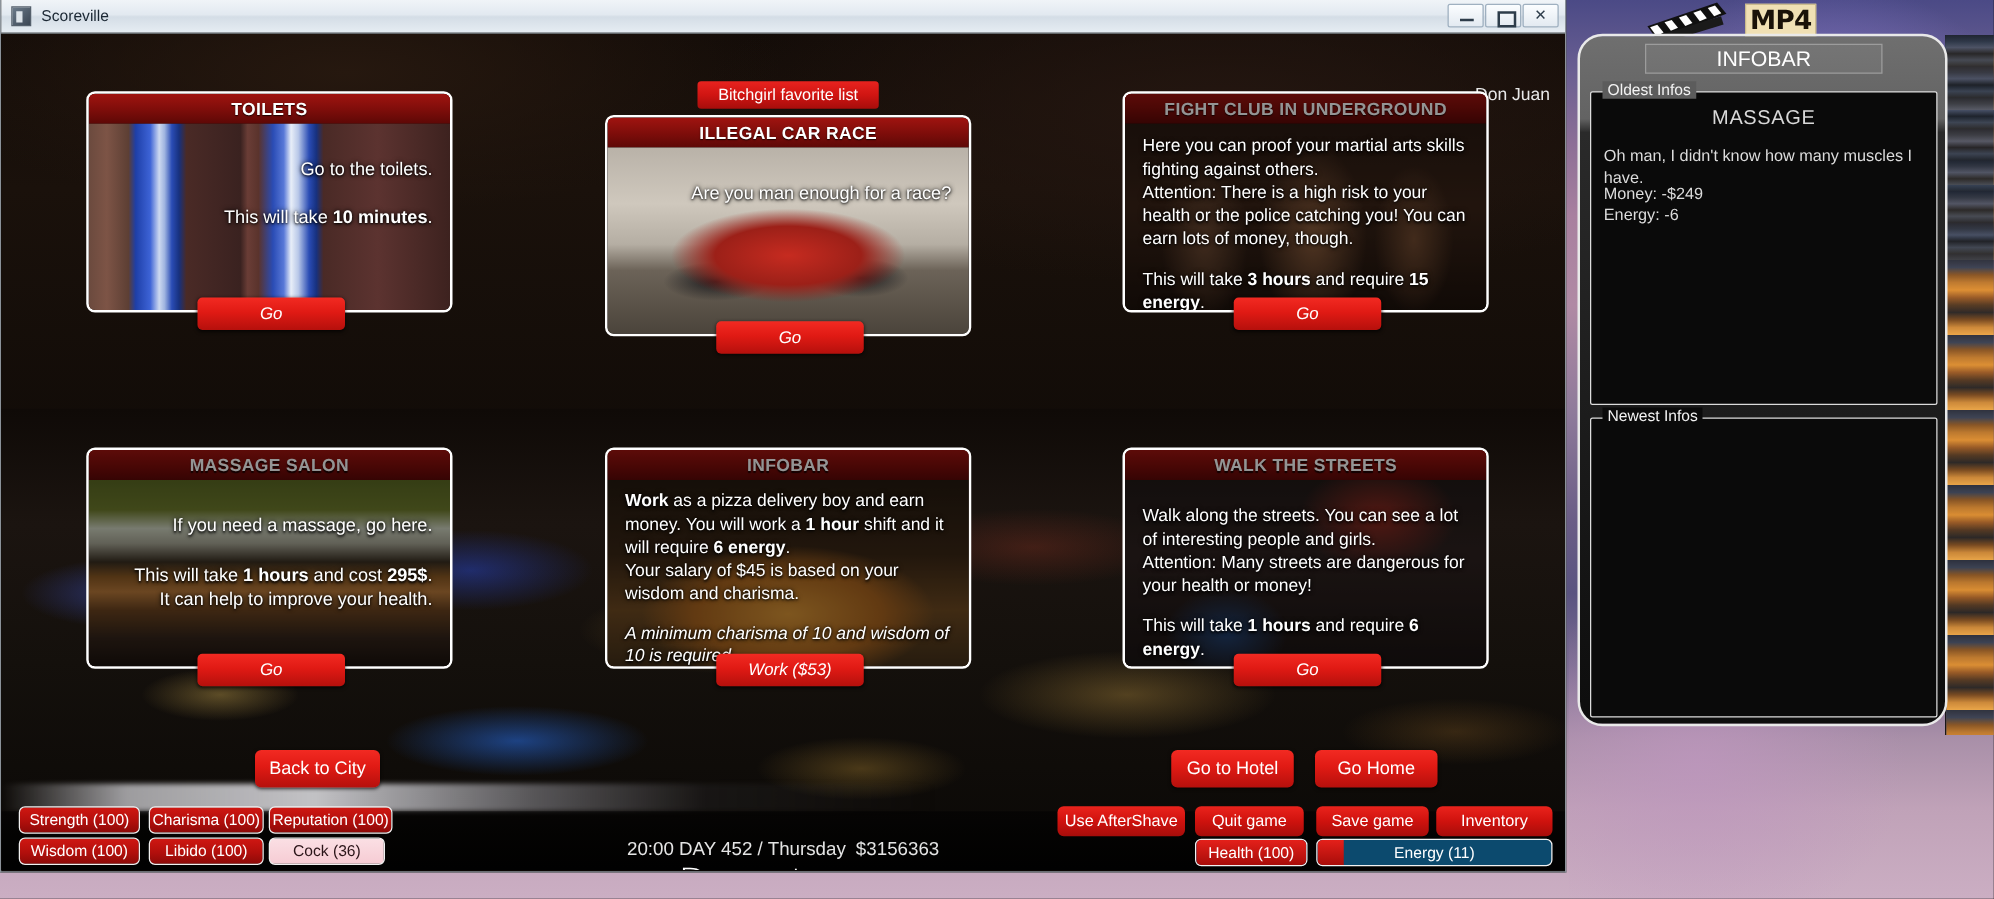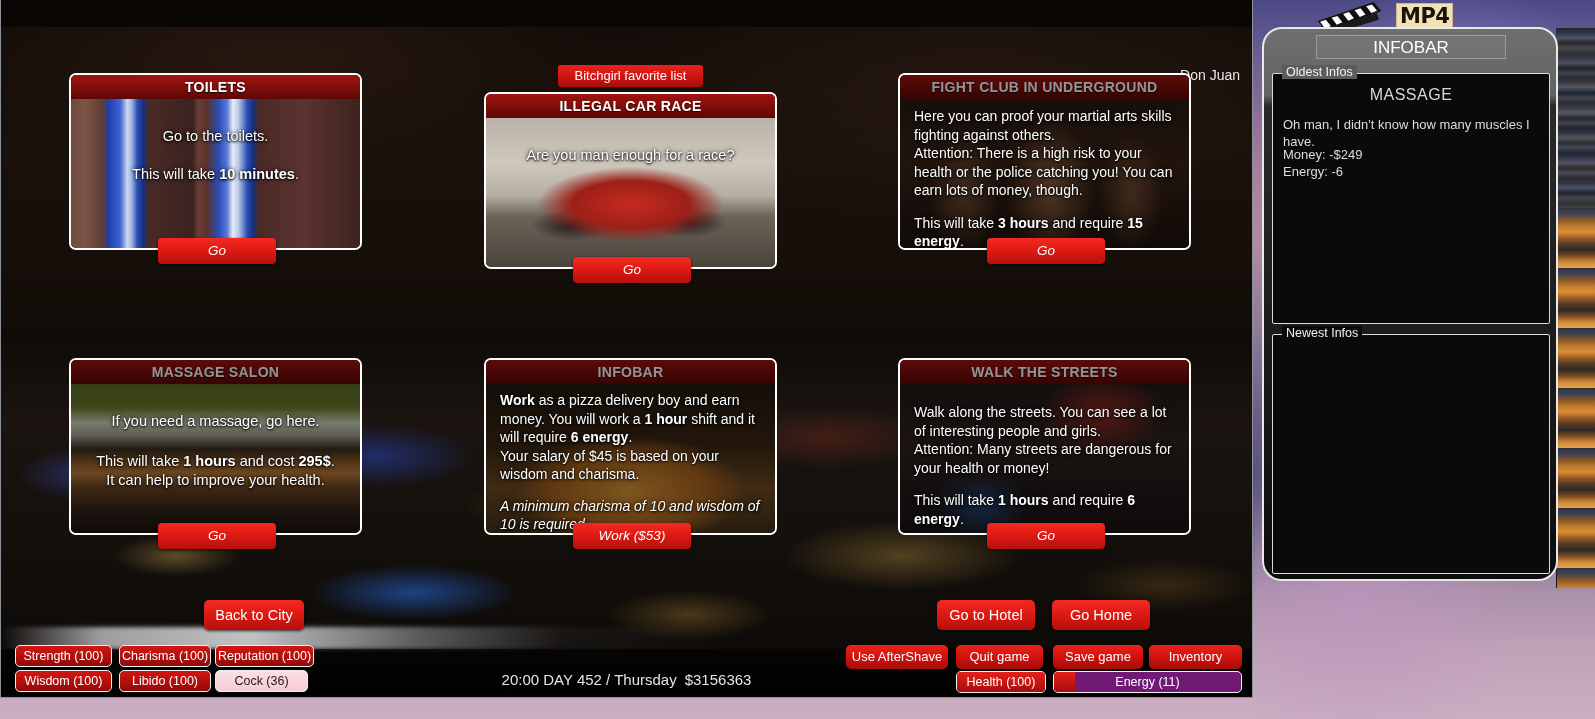--- a/index.html
+++ b/index.html
@@ -175,21 +175,21 @@
   }
   .card-photo {
     position: absolute; left: 0; top: 24px; right: 0; bottom: 0;
   }
   .card-body {
     position: absolute; left: 0; top: 24px; right: 0; bottom: 0;
     color: #fff; font-size: 14.5px; line-height: 19px;
     padding: 12px 14px;
     text-shadow: 0 1px 2px rgba(0,0,0,.95), 0 0 4px rgba(0,0,0,.9);
   }
-  .card-body.center { text-align: center; padding-top: 28px; }
+  .card-body.center { text-align: right; padding-top: 28px; }
   .card-body b { font-weight: bold; }
   .go-btn {
     position: absolute; width: 118px; height: 26px;
     background: linear-gradient(180deg, #f22a22 0%, #e01a14 45%, #b5100c 100%);
     border-radius: 4px;
     color: #ffffff; font-size: 13.5px; line-height: 26px; text-align: center;
     cursor: pointer;
     box-shadow: 0 1px 3px rgba(0,0,0,.7);
     font-style: italic;
   }
@@ -278,21 +278,21 @@
     position: absolute; height: 24px;
     background: linear-gradient(180deg, #ea231c 0%, #cf120e 50%, #a60d0a 100%);
     border-radius: 5px;
     color: #fff; font-size: 13px; line-height: 24px; text-align: center;
     cursor: pointer;
   }
   
   .bar {
     position: absolute; height: 22px;
     border: 1px solid #f2f2f2; border-radius: 5px;
-    background: #701a75;
+    background: #0c4a6e;
     overflow: hidden;
   }
   .bar-fill {
     position: absolute; left: 0; top: 0; bottom: 0;
     background: linear-gradient(180deg, #e4201a, #a80d0a);
   }
   .bar-label {
     position: absolute; inset: 0;
     color: #fff; font-size: 12.5px; line-height: 20px; text-align: center;
   }
@@ -358,20 +358,29 @@
       <polygon points="40,7 46,6 50,13 44,14.5" fill="#ffffff"></polygon>
       <polygon points="52,5 58,4 62,11 56,12.5" fill="#ffffff"></polygon>
       <rect x="6" y="21" width="56" height="7" fill="#1a1a1a" transform="rotate(-8 6 21)"></rect>
     </svg>
     <div id="mp4-label">MP4</div>
   </div>
 </div>
 
 <div id="win">
 
+  <div id="titlebar">
+    <div id="title-icon"></div>
+    <div id="title-text">Scoreville</div>
+    <div id="winbtns">
+      <div class="winbtn wb-min"></div>
+      <div class="winbtn wb-max"></div>
+      <div class="winbtn wb-close"></div>
+    </div>
+  </div>
 
   <div id="game">
     <div id="bg-top"></div>
     <div id="bg-city"></div>
     <div id="bg-streak"></div>
     <div id="bg-bottom-dark"></div>
 
     <div id="fav-btn">Bitchgirl favorite list</div>
     <div id="player-name">Don Juan</div>
 

